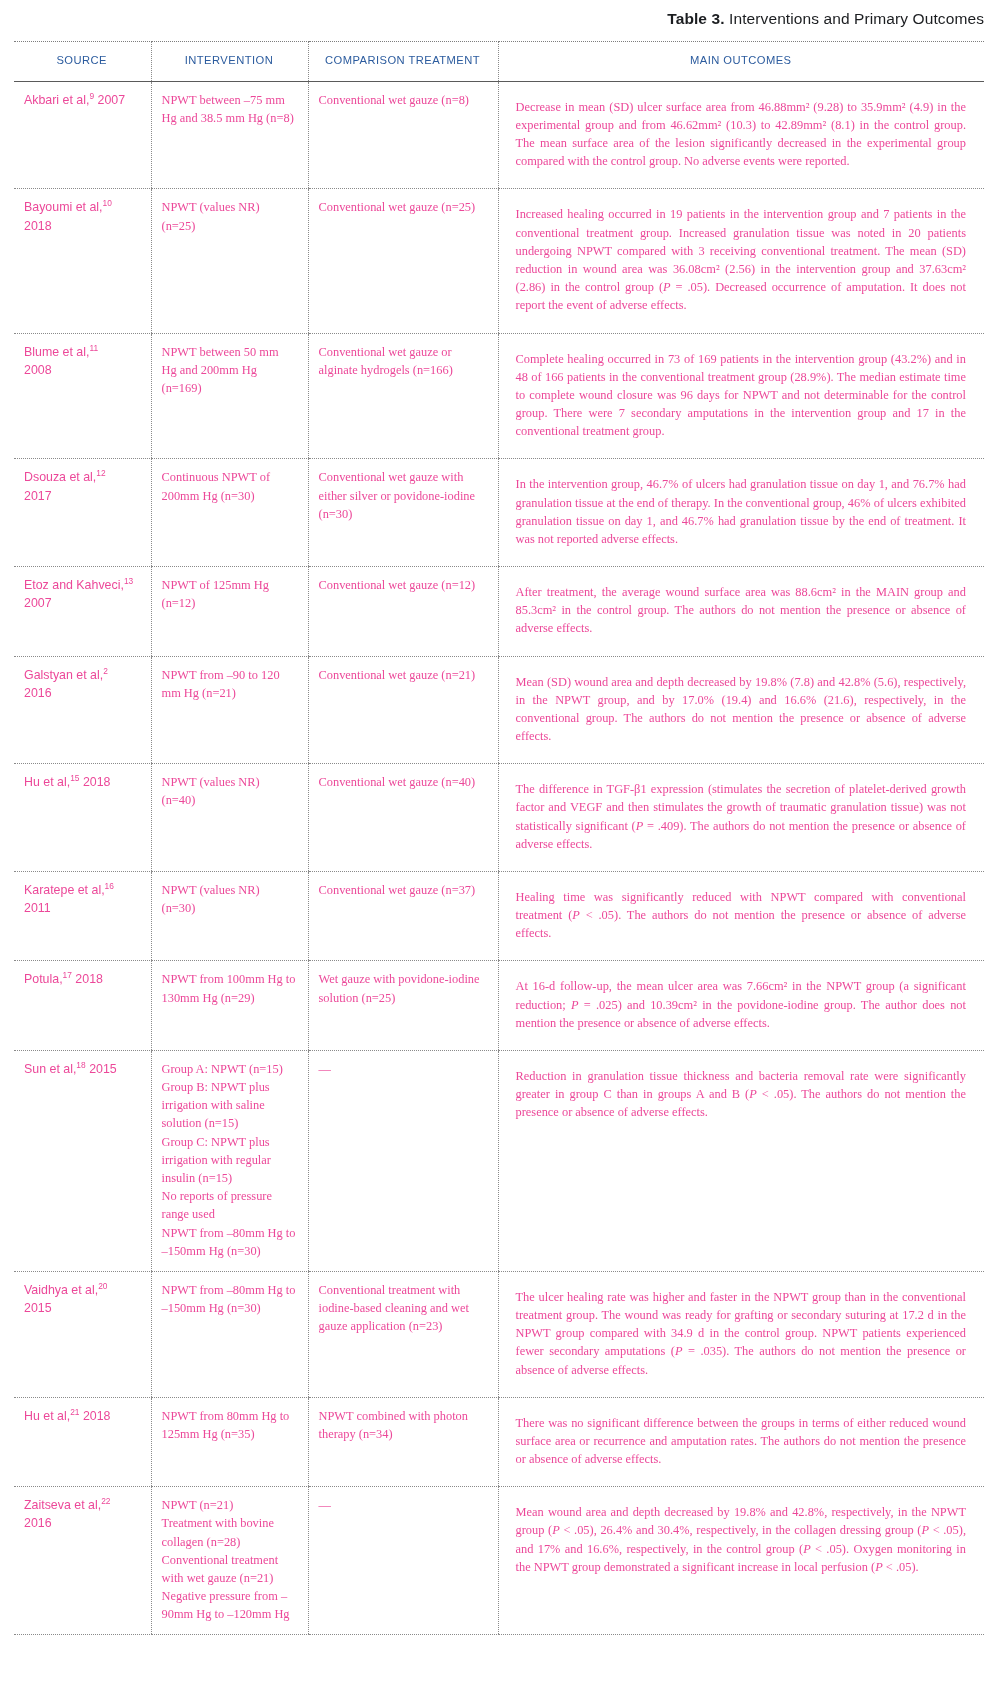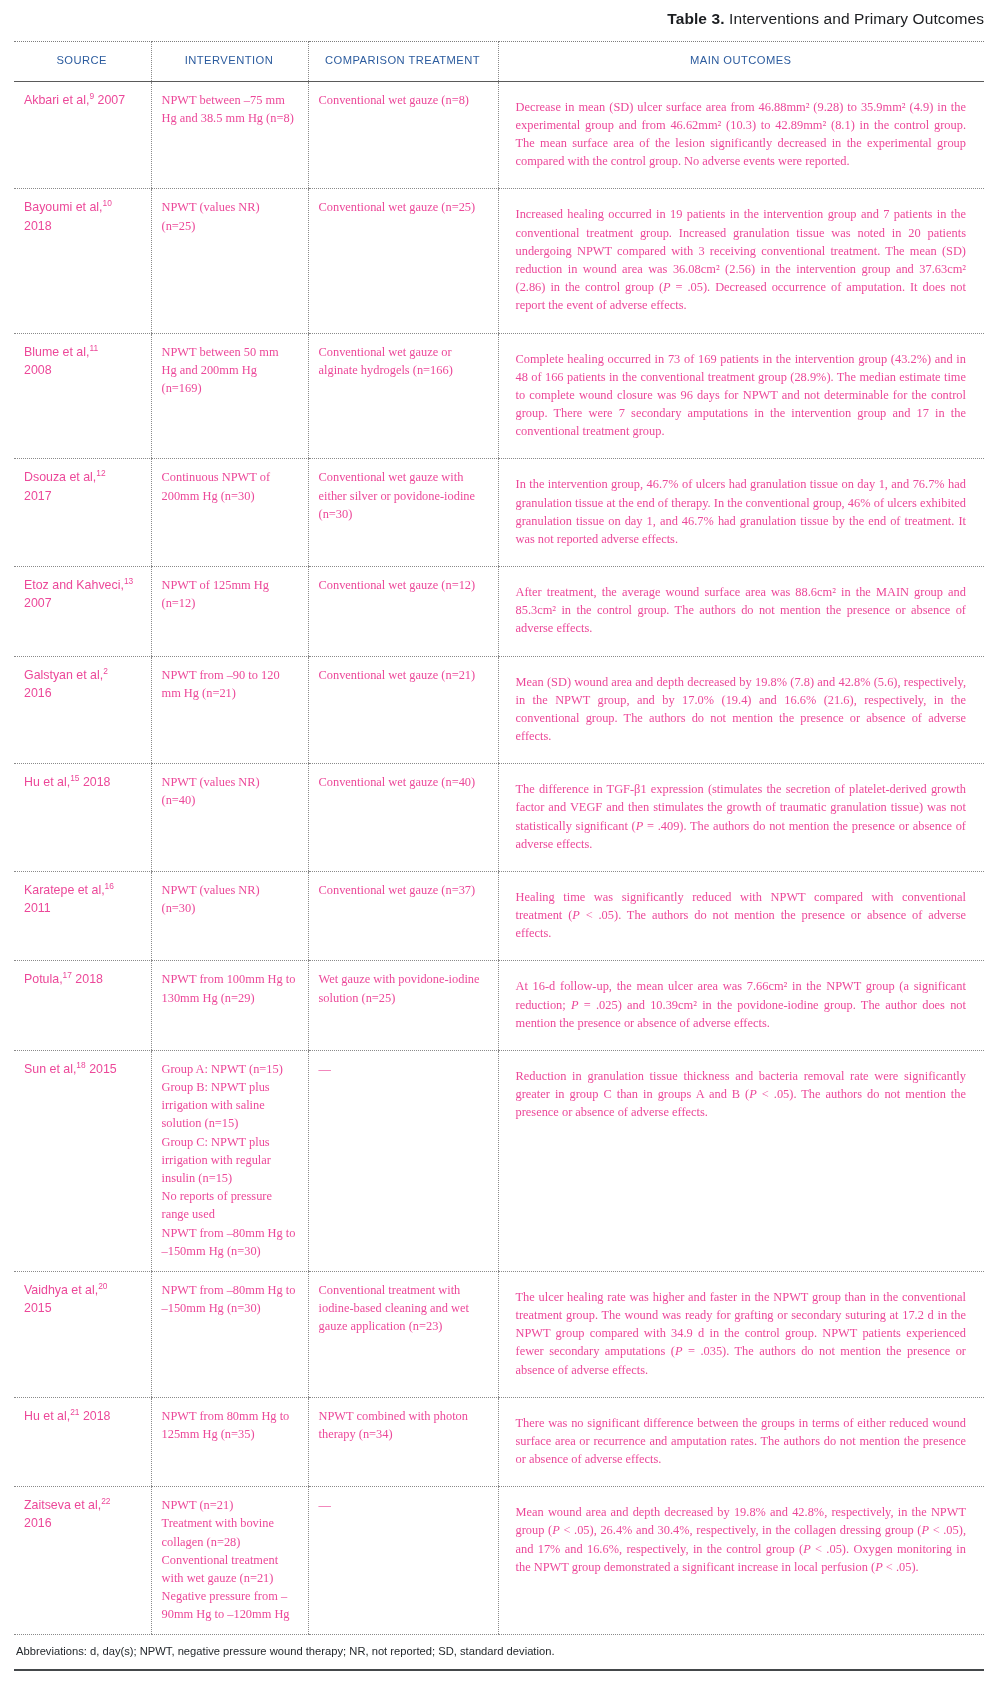--- a/index.html
+++ b/index.html
@@ -281,14 +281,13 @@
           <td class="col-sep">
             <span class="line">—</span>
           </td>
           <td class="col-sep outcome">
             <p>Mean wound area and depth decreased by 19.8% and 42.8%, respectively, in the NPWT group (<i>P</i> &lt; .05), 26.4% and 30.4%, respectively, in the collagen dressing group (<i>P</i> &lt; .05), and 17% and 16.6%, respectively, in the control group (<i>P</i> &lt; .05). Oxygen monitoring in the NPWT group demonstrated a significant increase in local perfusion (<i>P</i> &lt; .05).</p>
           </td>
         </tr>
       </tbody>
   </table>
 
-  <div class="abbr">Abbreviations: d, day(s); NPWT, negative pressure wound therapy; NR, not reported; SD, standard deviation.</div>
 </div>
 
 </body></html>

